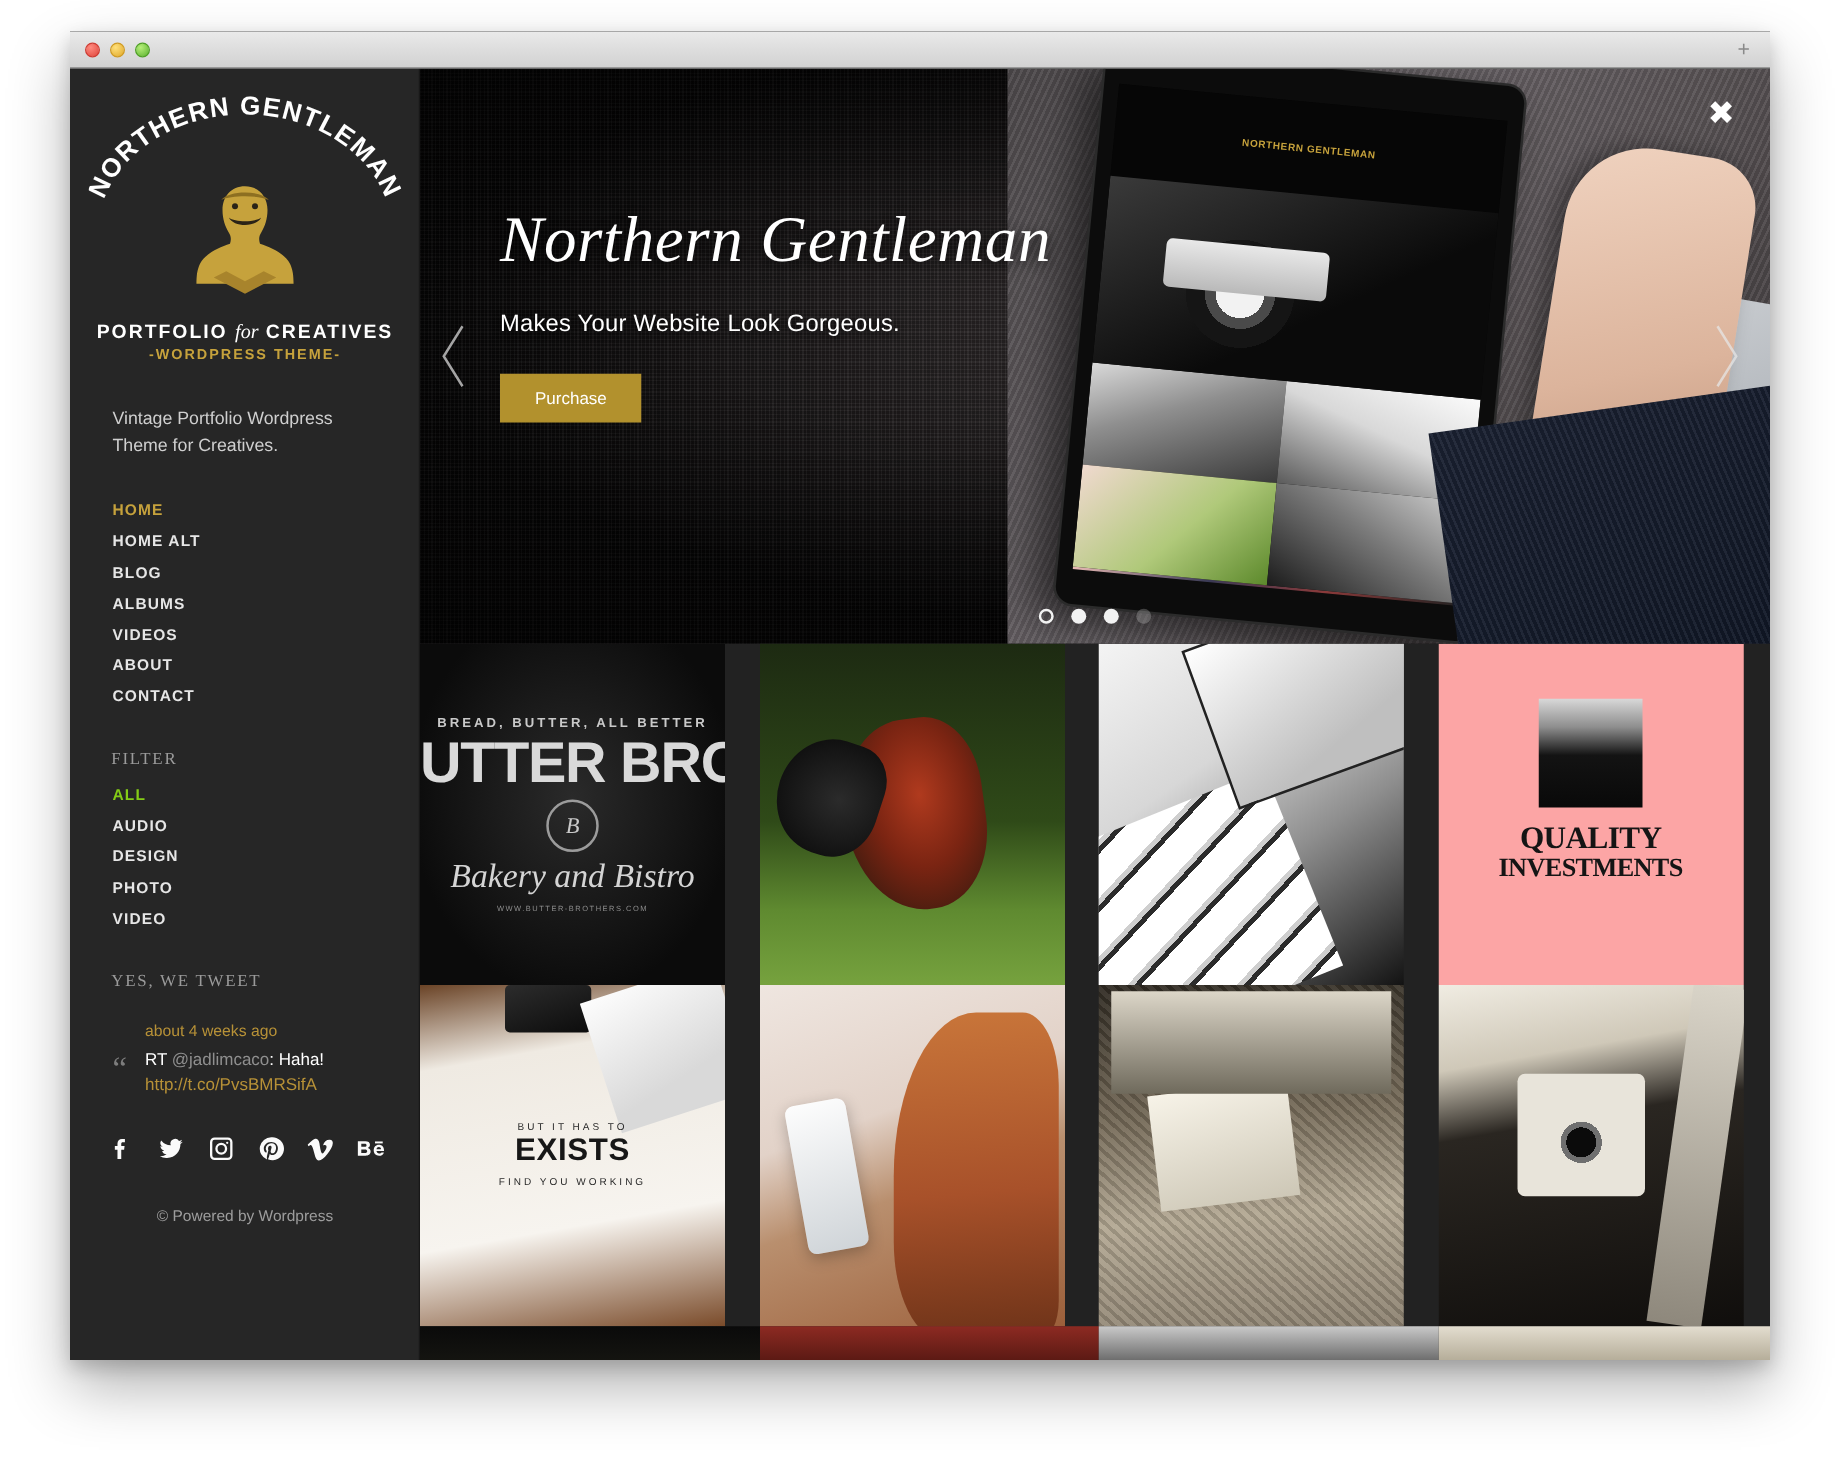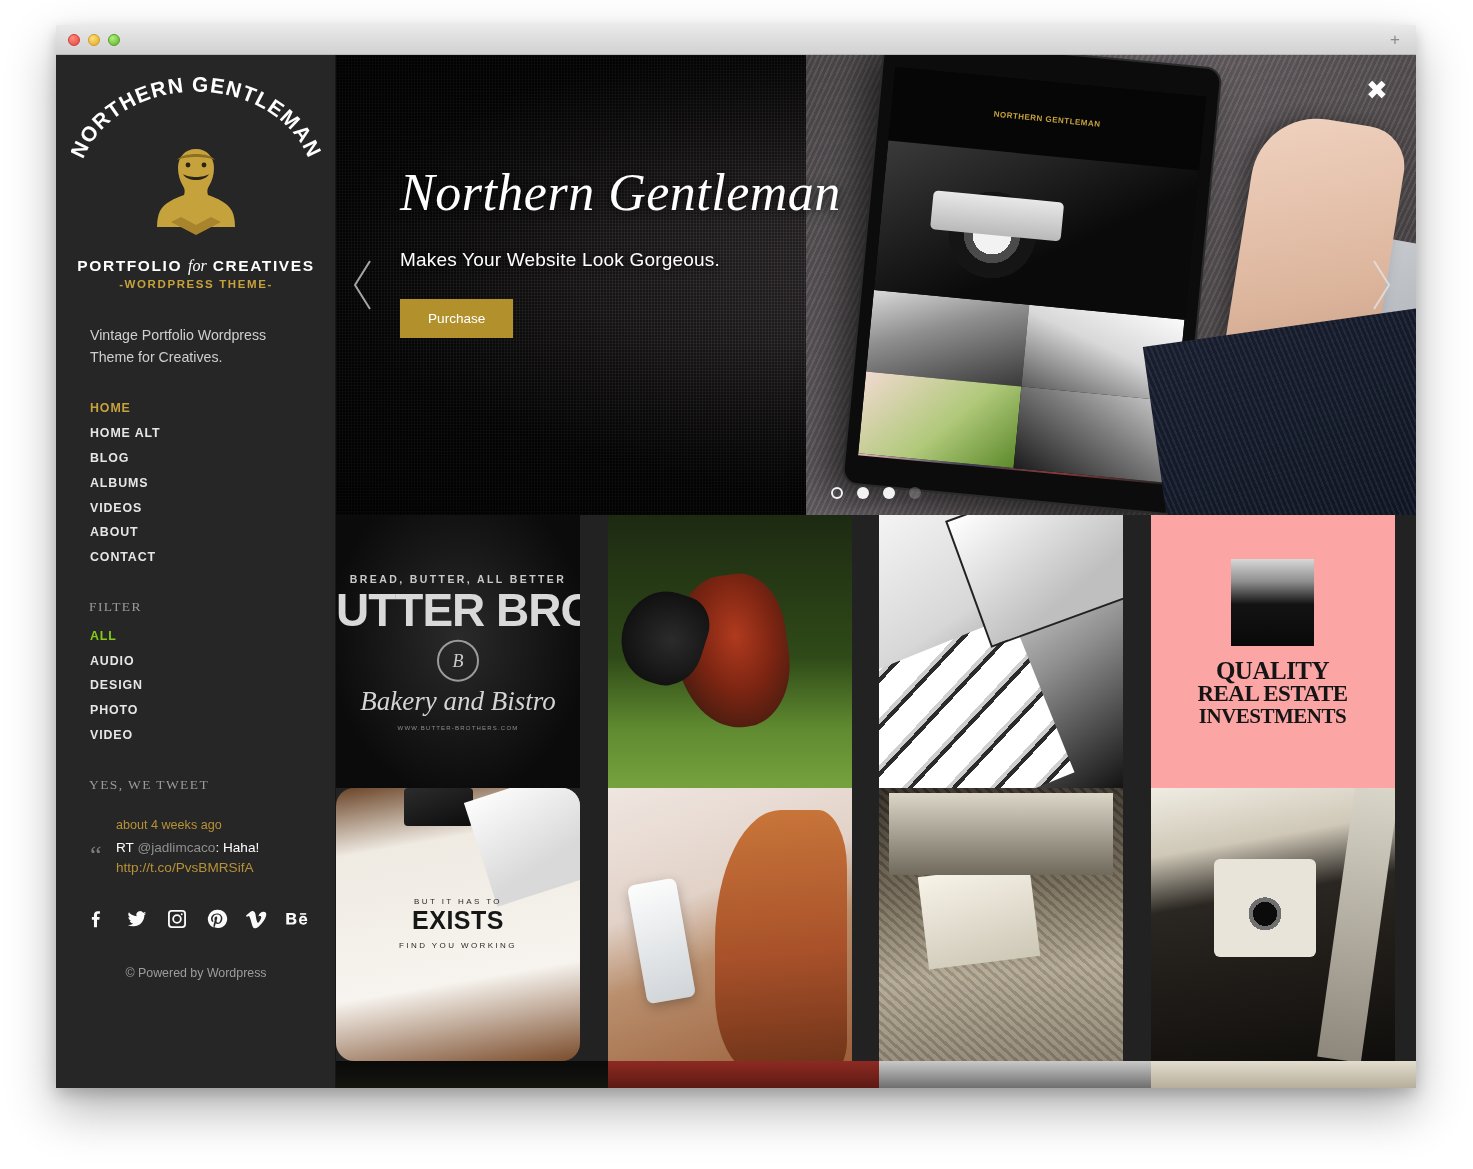--- a/index.html
+++ b/index.html
@@ -369,21 +369,21 @@
   }
   .re-words {
     position: absolute; left: 0; right: 0; top: 52%;
     text-align: center;
   }
   .re-l1 { font-family: "Liberation Serif", serif; font-weight: bold; font-size: 25px; color: #151515; letter-spacing: -0.5px; }
   .re-l2 { font-family: "Liberation Serif", serif; font-weight: bold; font-size: 23px; color: #151515; margin-top: -4px; letter-spacing: -0.5px; }
   .re-l3 { font-family: "Liberation Serif", serif; font-weight: bold; font-size: 21px; color: #151515; margin-top: -3px; letter-spacing: -0.5px; }
 
   
-  .t-inspiration { background: linear-gradient(170deg, #6a4326 0%, #efeae2 22%, #f7f4ef 68%, #7a4b2a 100%); border-radius: 18px; }
+  .t-inspiration { background: linear-gradient(170deg, #6a4326 0%, #efeae2 22%, #f7f4ef 68%, #7a4b2a 100%); }
   .insp-ring { position: absolute; left: 0; right: 0; top: 40%; text-align: center; }
   .insp-top { font-size: 8px; letter-spacing: 2.4px; color: #2a2a2a; }
   .insp-m1 { font-size: 25px; font-weight: bold; color: #171717; letter-spacing: 0.5px; margin-top: 4px; }
   .insp-m2 { font-size: 25px; font-weight: bold; color: #171717; letter-spacing: 0.5px; }
   .insp-bot { font-size: 8px; letter-spacing: 2.4px; color: #2a2a2a; margin-top: 6px; }
   .t-inspiration .cam {
     position: absolute; left: 28%; top: 0; width: 28%; height: 14%;
     background: linear-gradient(160deg,#2c2c2c,#0c0c0c); border-radius: 4px;
   }
   .t-inspiration .mag {
@@ -643,21 +643,20 @@
           </div>
         </div>
 
         <div class="tile t-rooster"></div>
         <div class="tile t-keyboard"></div>
 
         <div class="tile t-realestate">
           <div class="re-photo"></div>
           <div class="re-words">
             <div class="re-l1">QUALITY</div>
-            <div class="re-l2">REAL ESTATE</div>
             <div class="re-l3">INVESTMENTS</div>
           </div>
         </div>
 
         <div class="tile t-inspiration">
           <div class="cam"></div>
           <div class="mag"></div>
           <div class="insp-ring">
             <div class="insp-top">BUT IT HAS TO</div>
             <div class="insp-m2">EXISTS</div>

